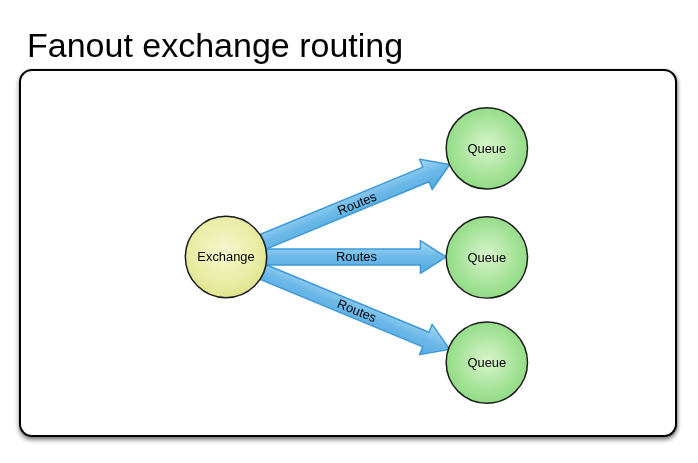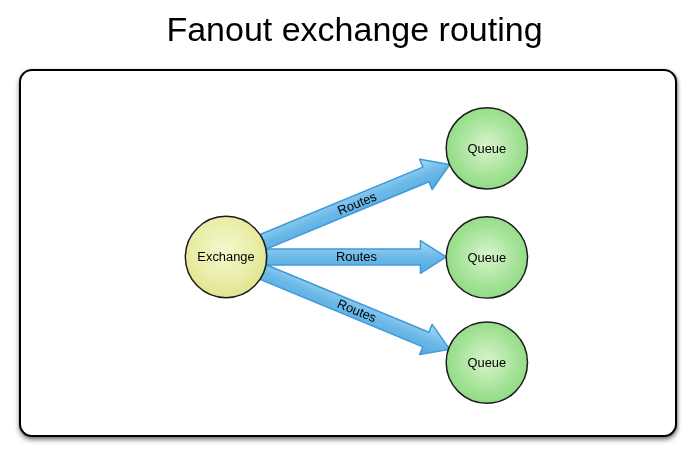--- a/index.html
+++ b/index.html
@@ -9,22 +9,22 @@
     height: 463px;
     background: #ffffff;
     overflow: hidden;
     font-family: "Liberation Sans", "DejaVu Sans", sans-serif;
   }
   .page-title {
     position: absolute;
     left: 0;
     right: 0;
     top: 10px;
-    margin: 0;
-    text-align: center;
+    margin: 16px;
+    text-align: left;
     font-size: 34px;
     font-weight: 400;
     color: #000000;
     letter-spacing: 0px;
     padding-left: 11px;
   }
   .diagram-panel {
     position: absolute;
     left: 19px;
     top: 69px;

